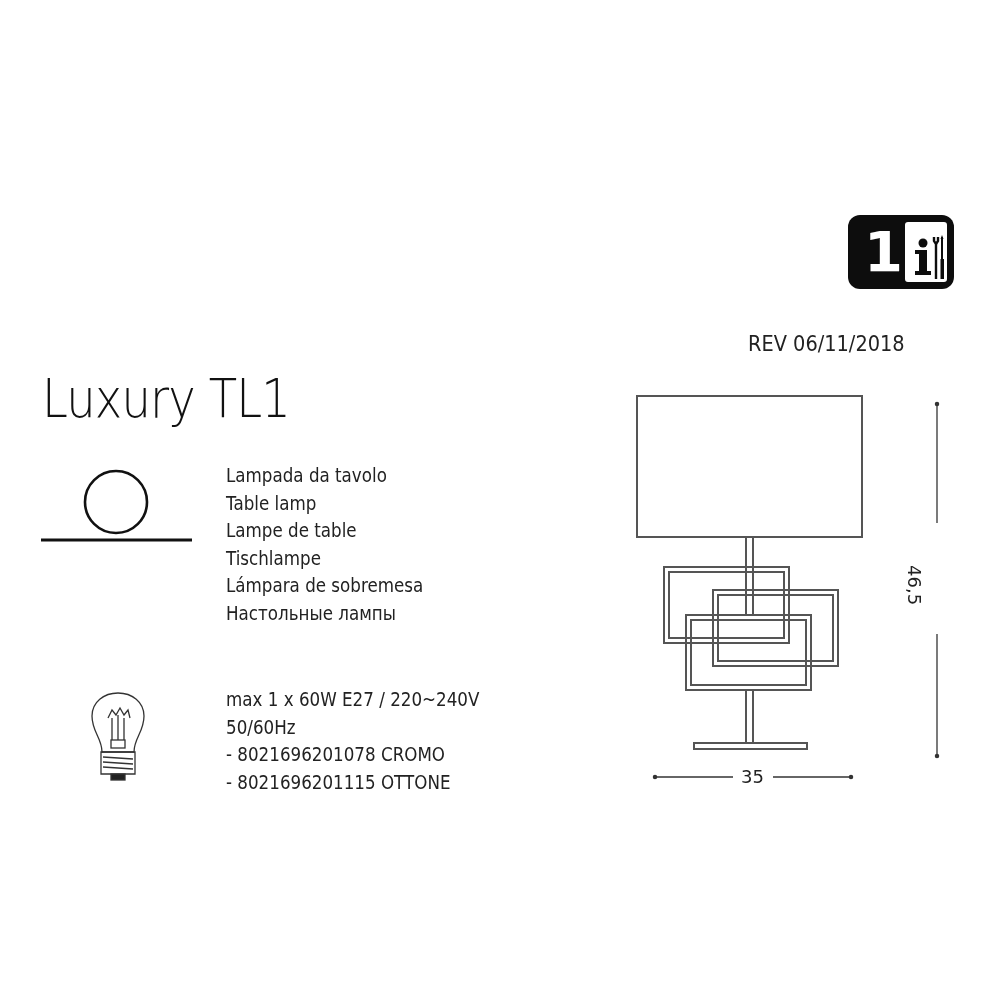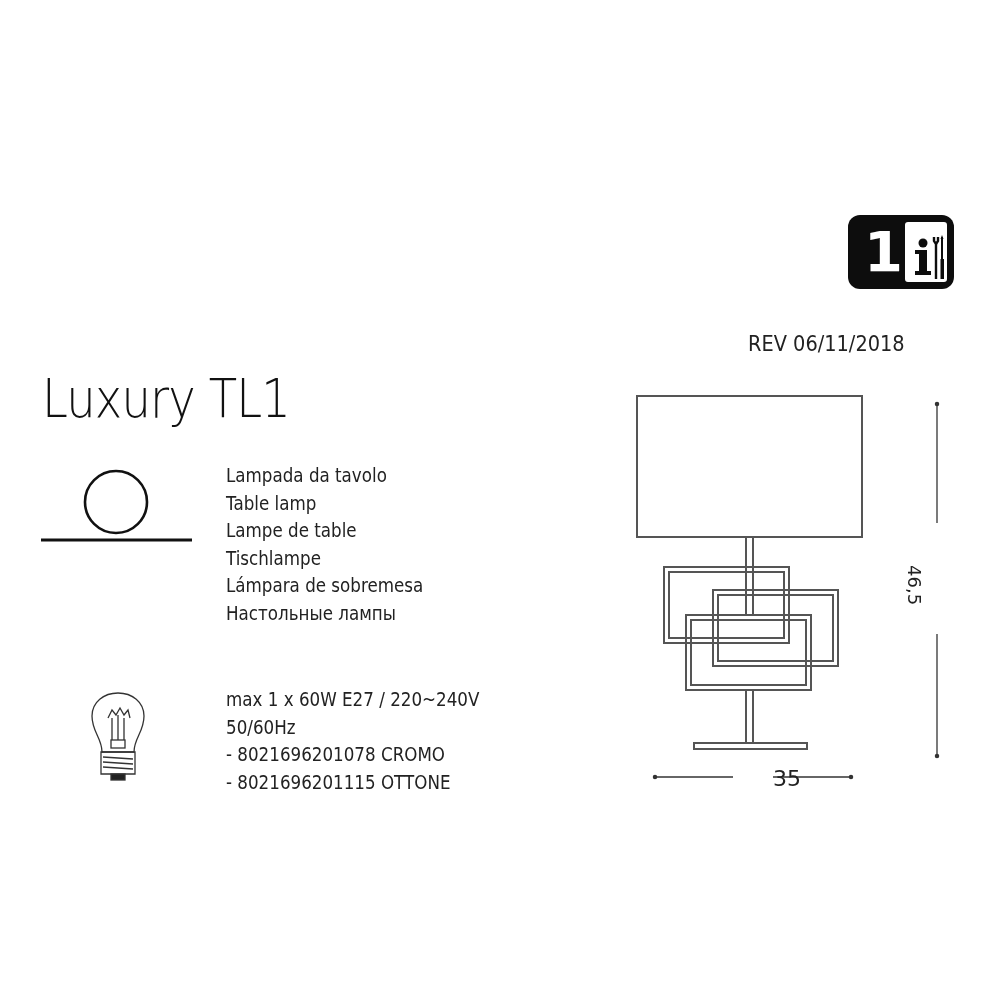--- a/index.html
+++ b/index.html
@@ -10,21 +10,21 @@
            font-family: "DejaVu Sans", sans-serif; transform: scaleX(0.86); transform-origin: left top;
            color: #111; line-height: 1; }
   .rev { left: 748px; top: 331px; font-size: 22px; color: #222; letter-spacing: 0px;
          font-family: "DejaVu Sans", sans-serif; transform: scaleX(0.88); transform-origin: left top; }
   .types { left: 226px; top: 462px; font-size: 19px; line-height: 27.5px; color: #222;
            font-family: "DejaVu Sans", sans-serif; transform: scaleX(0.88); transform-origin: left top; }
   .types div { white-space: nowrap; }
   .specs { left: 226px; top: 686px; font-size: 19px; line-height: 27.5px; color: #222;
            font-family: "DejaVu Sans", sans-serif; transform: scaleX(0.88); transform-origin: left top; }
   .specs div { white-space: nowrap; }
-  .dim-w { left: 741px; top: 766px; font-size: 22px; color: #222; font-family: "DejaVu Sans", sans-serif; margin-left: 32px; }
+  .dim-w { left: 741px; top: 766px; font-size: 18px; color: #222; font-family: "DejaVu Sans", sans-serif; }
   .dim-h { left: 925px; top: 565px; font-size: 18px; color: #222; font-family: "DejaVu Sans", sans-serif;
            transform: rotate(90deg); transform-origin: left top; white-space: nowrap; }
   .badge { left: 846px; top: 213px; width: 110px; height: 78px; }
   svg { position: absolute; left: 0; top: 0; }
 </style>
 </head>
 <body>
 
 <div class="abs badge">
   <svg width="110" height="78" viewBox="0 0 110 78">

